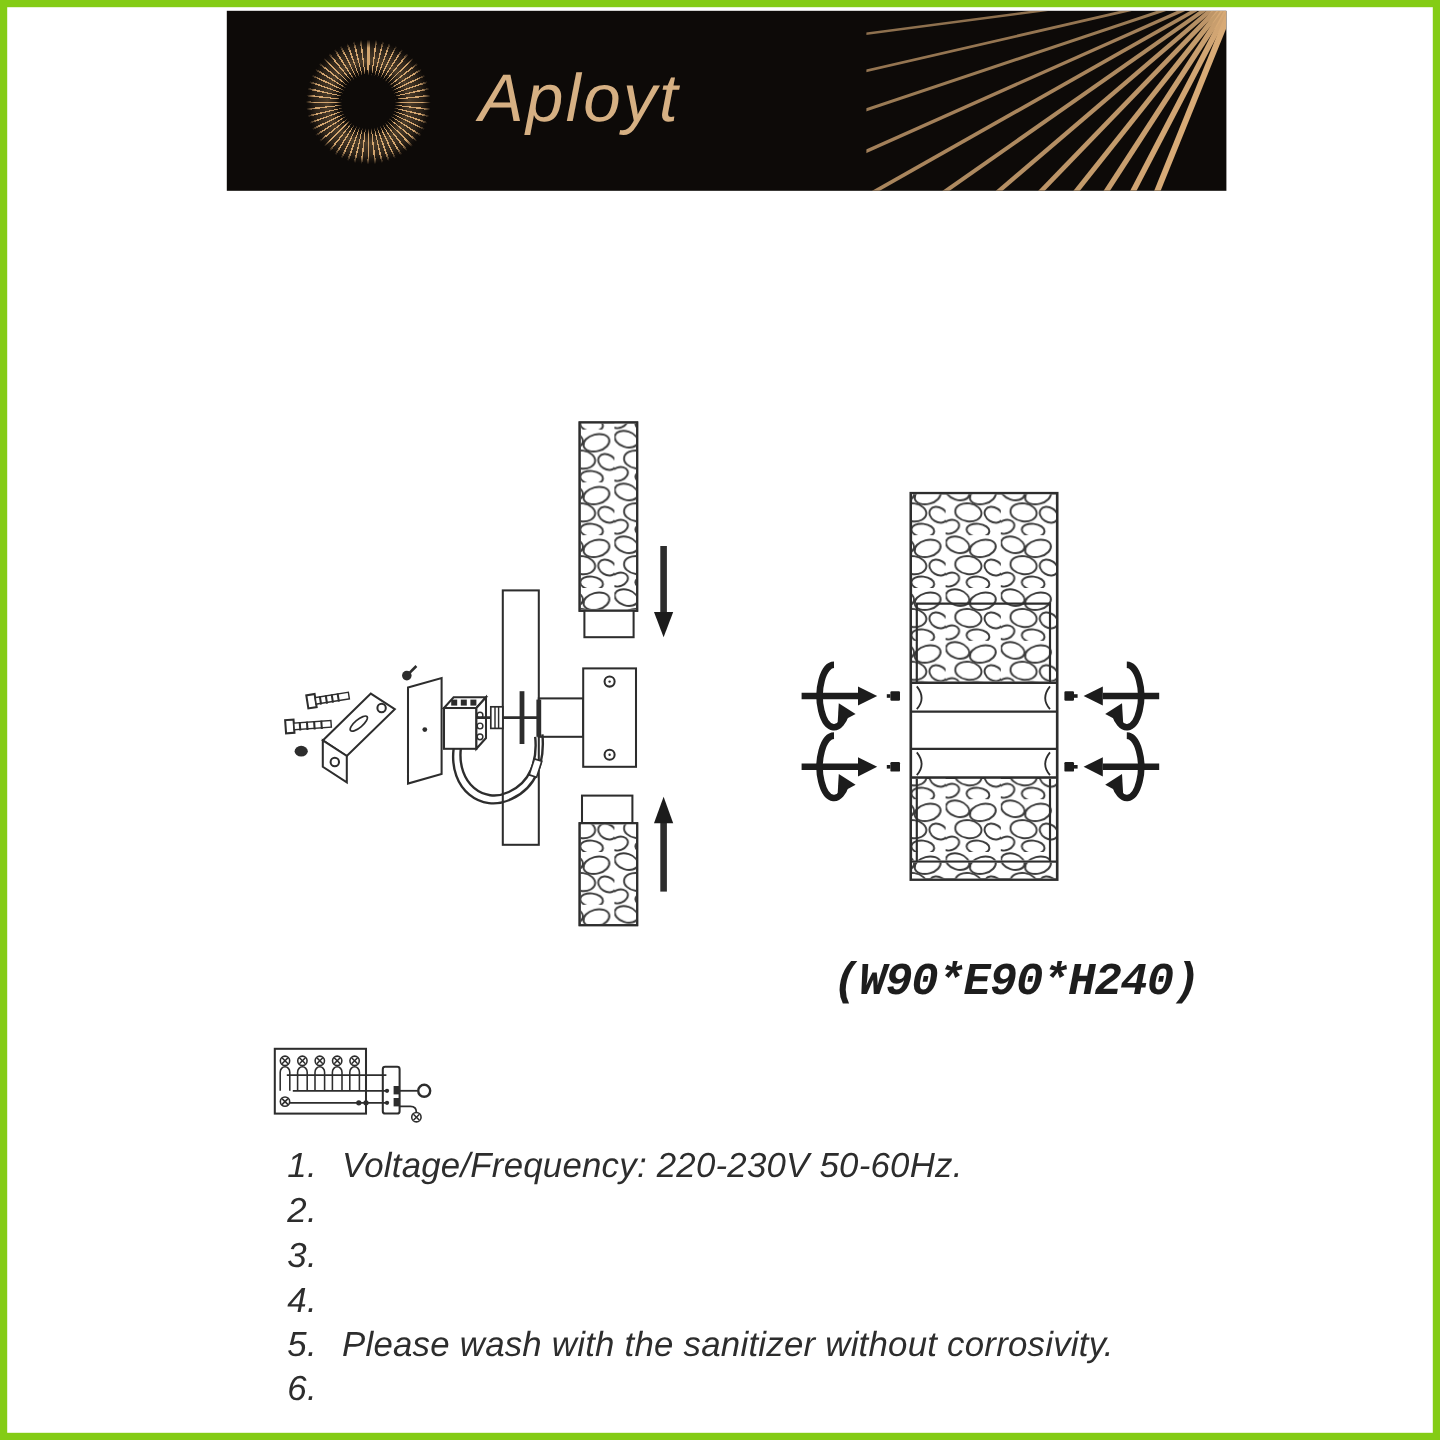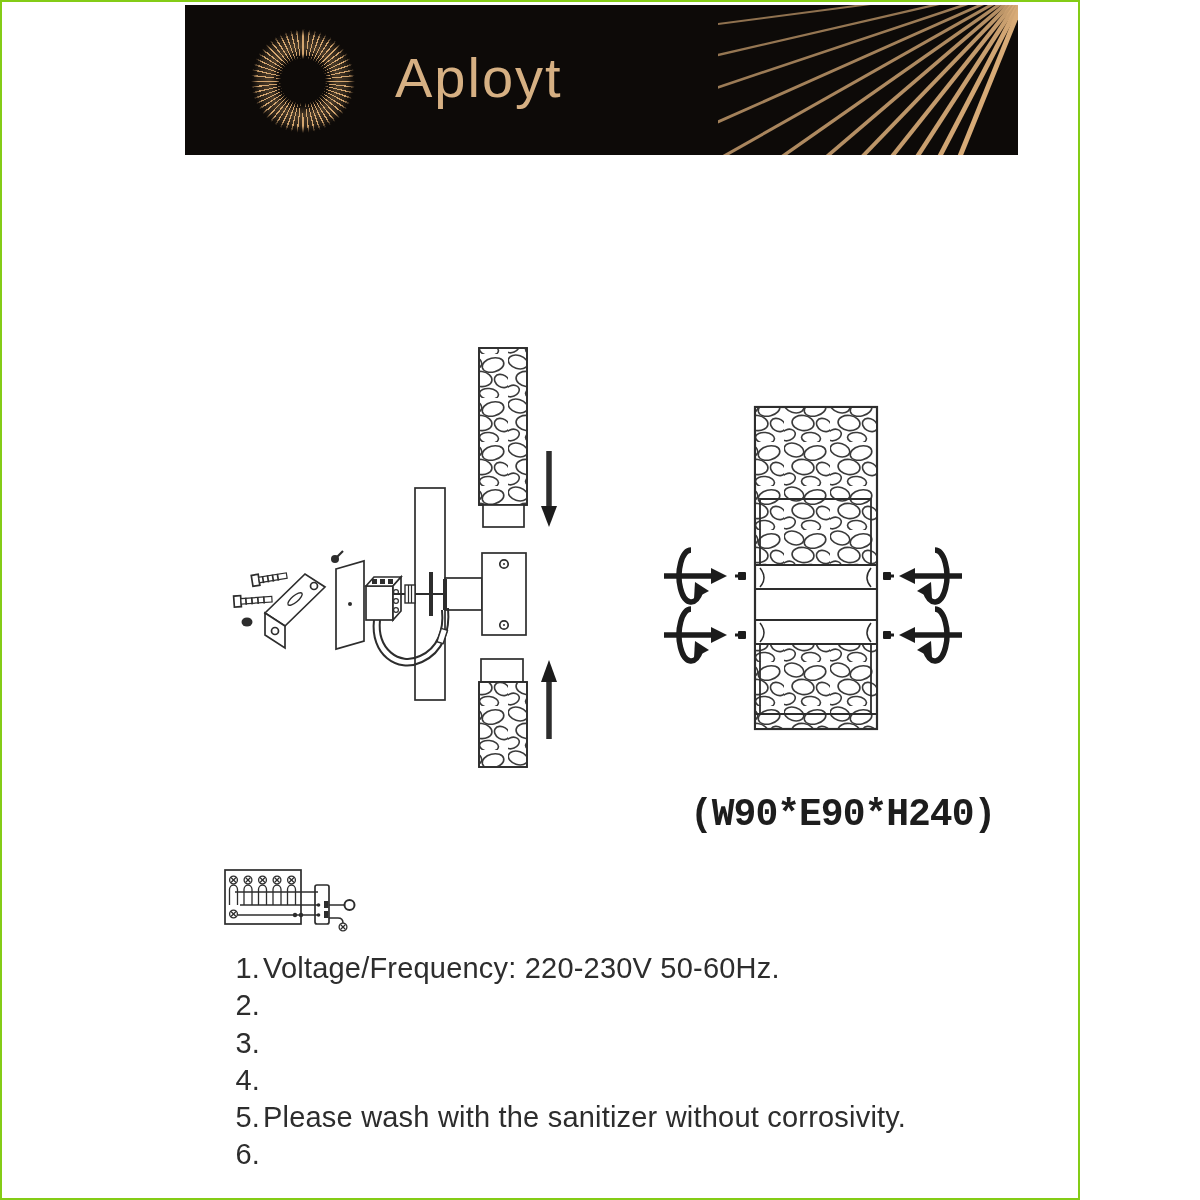--- a/index.html
+++ b/index.html
@@ -1,17 +1,17 @@
 <!DOCTYPE html>
 <html><head>
 <meta charset="utf-8">
 <style>
   html,body{margin:0;padding:0;background:#ffffff;}
-  .page{position:relative;width:1080px;height:1200px;background:#ffffff;overflow:hidden;
-        font-family:"Liberation Sans", sans-serif;border:2px solid #84cc16;box-sizing:border-box;}
+  .page{position:relative;width:1200px;height:1200px;background:#ffffff;overflow:hidden;
+        font-family:"Liberation Sans", sans-serif;border:6px solid #84cc16;box-sizing:border-box;font-style:italic;}
 
   
   .banner{position:absolute;left:183px;top:3px;width:833px;height:150px;background:#0d0a08;overflow:hidden;}
   .sunburst{position:absolute;left:60px;top:18px;width:116px;height:116px;border-radius:50%;
       background:
         radial-gradient(circle, rgba(222,178,124,0.0) 0 24px, rgba(222,178,124,0.30) 34px, rgba(222,178,124,0.0) 56px),
         repeating-conic-gradient(#d0a26c 0deg 1.7deg, rgba(0,0,0,0) 1.7deg 6.4deg);
       -webkit-mask: radial-gradient(circle, transparent 0 22px, #000 27px 45px, transparent 52px);
       mask: radial-gradient(circle, transparent 0 22px, #000 27px 45px, transparent 52px);}
   .brand{position:absolute;left:210px;top:40px;color:#d6b083;font-size:56px;font-weight:300;
@@ -29,21 +29,21 @@
   
   .dims{position:absolute;left:688px;top:791px;width:280px;text-align:left;
         font-family:"Liberation Mono", monospace;font-weight:700;font-size:38px;
         letter-spacing:-1px;color:#1d1d1d;}
 
   
   .instructions{position:absolute;left:228px;top:948px;margin:0;padding:0;list-style:none;
         color:#2d2d2d;font-size:29px;letter-spacing:0.2px;}
   .instructions li{display:flex;line-height:37.3px;}
   .instructions .num{width:30px;text-align:right;flex:0 0 auto;}
-  .instructions .txt{margin-left:3px;white-space:nowrap;}
+  .instructions .txt{margin-left:21px;white-space:nowrap;}
 </style>
 </head>
 <body>
 
 <div class="page">
 
   <header class="banner">
     <div class="sunburst"></div>
     <div class="brand">Aployt</div>
     <svg id="corner-rays" class="corner-rays" viewBox="0 0 300 150">

